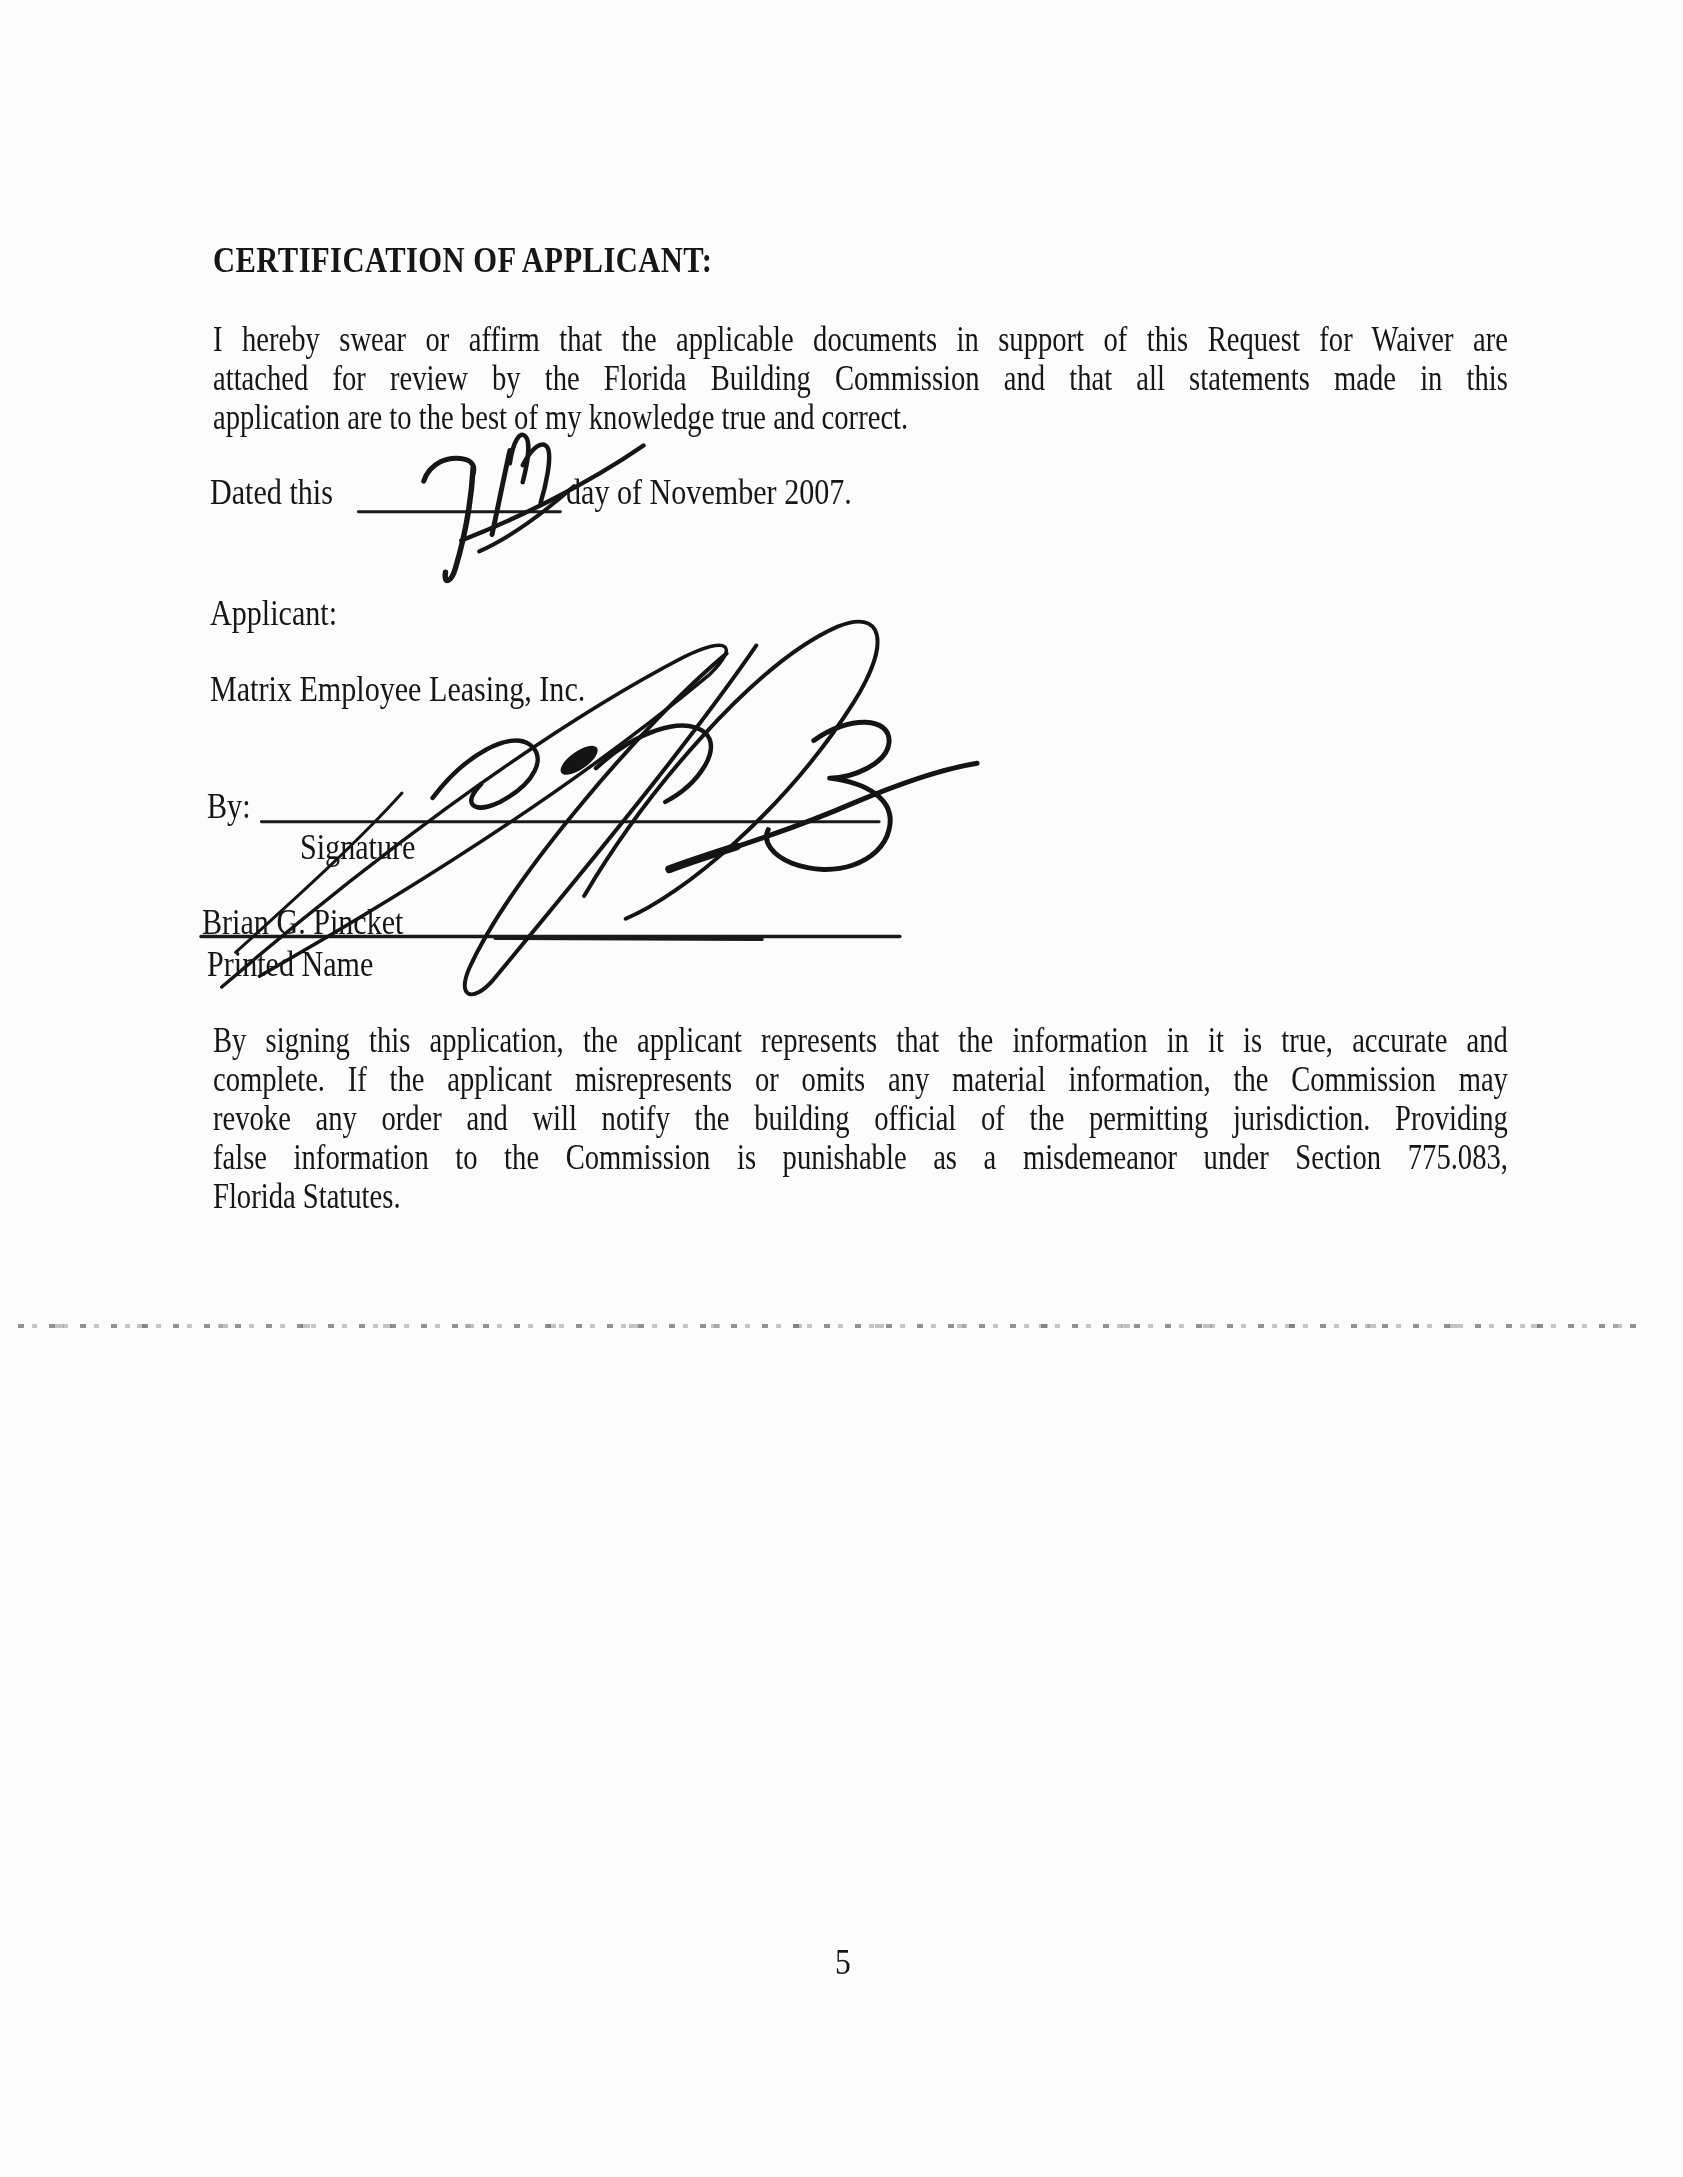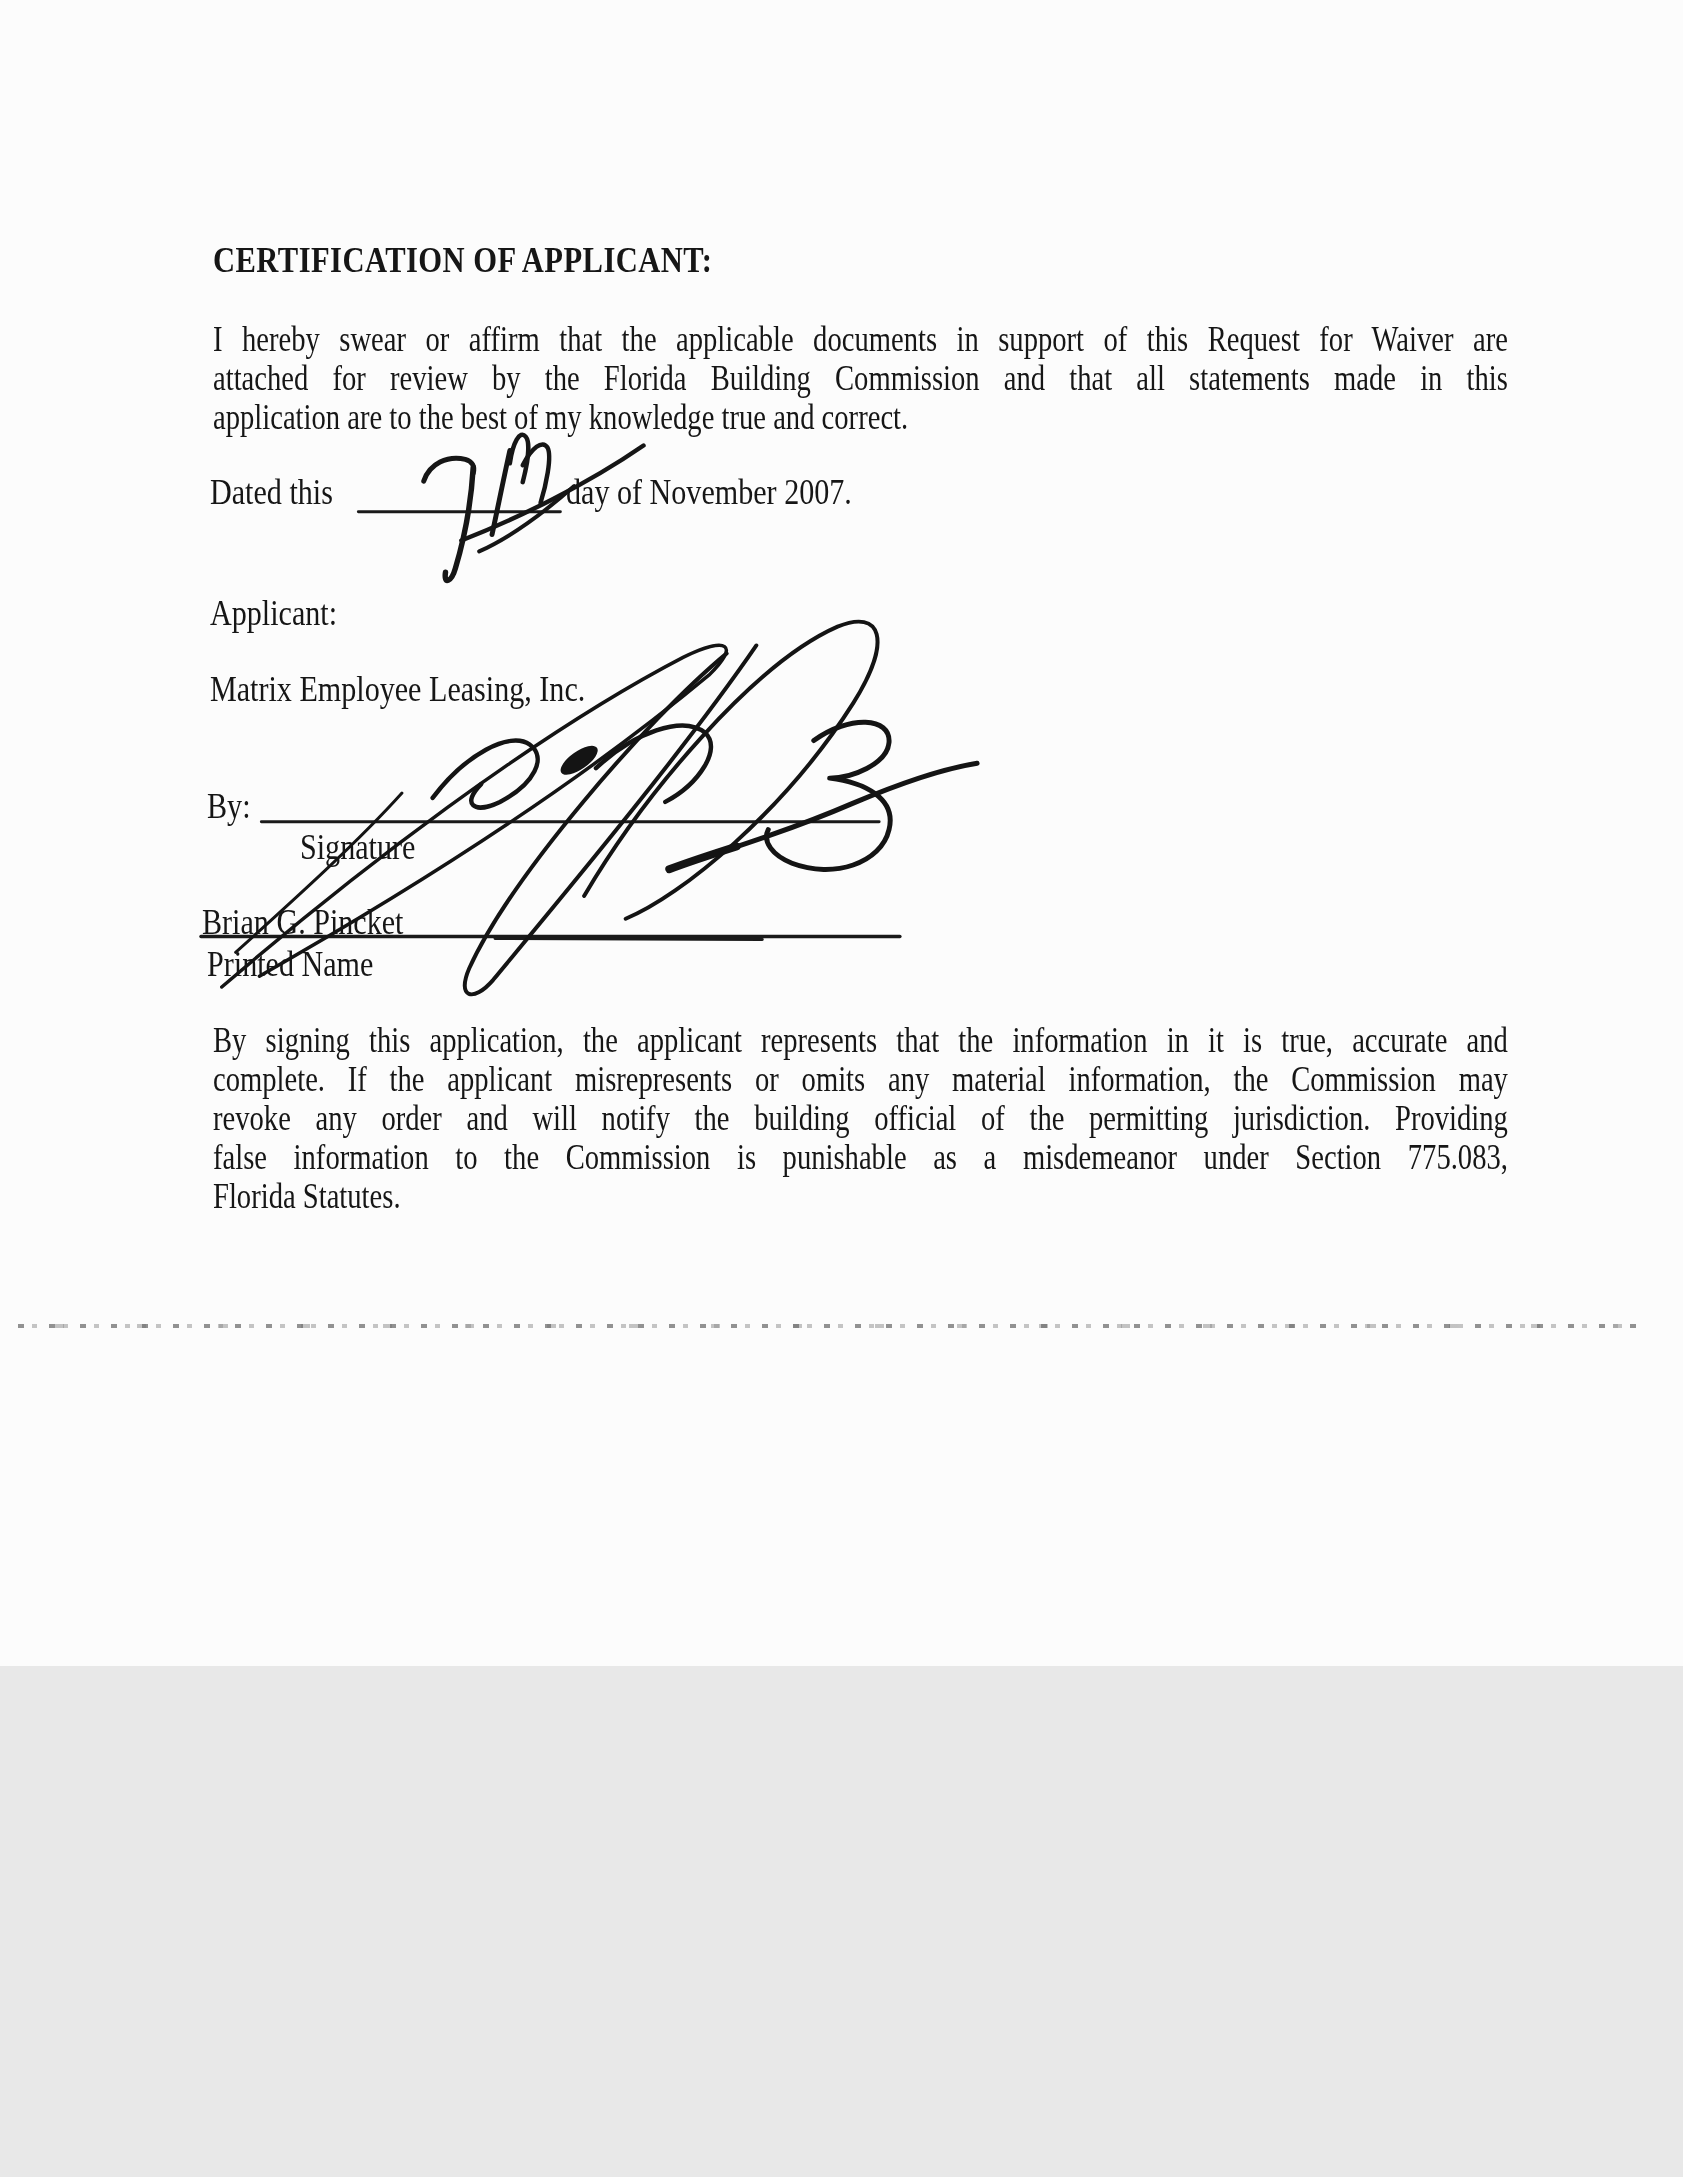--- a/index.html
+++ b/index.html
@@ -1,18 +1,18 @@
 <!DOCTYPE html>
 <html><head>
 <meta charset="utf-8">
 <style>
   html,body{margin:0;padding:0;background:#e8e8e8;}
   .page{
     position:relative;
-    width:1683px;height:1666px;
+    width:1683px;height:2177px;
     margin:0 auto;
     background:#fcfcfc;
     font-family:"Liberation Serif","DejaVu Serif",serif;
     color:#161616;
     overflow:hidden;
   }
   .abs{position:absolute;}
   
   .cline{
     font-size:35px;

